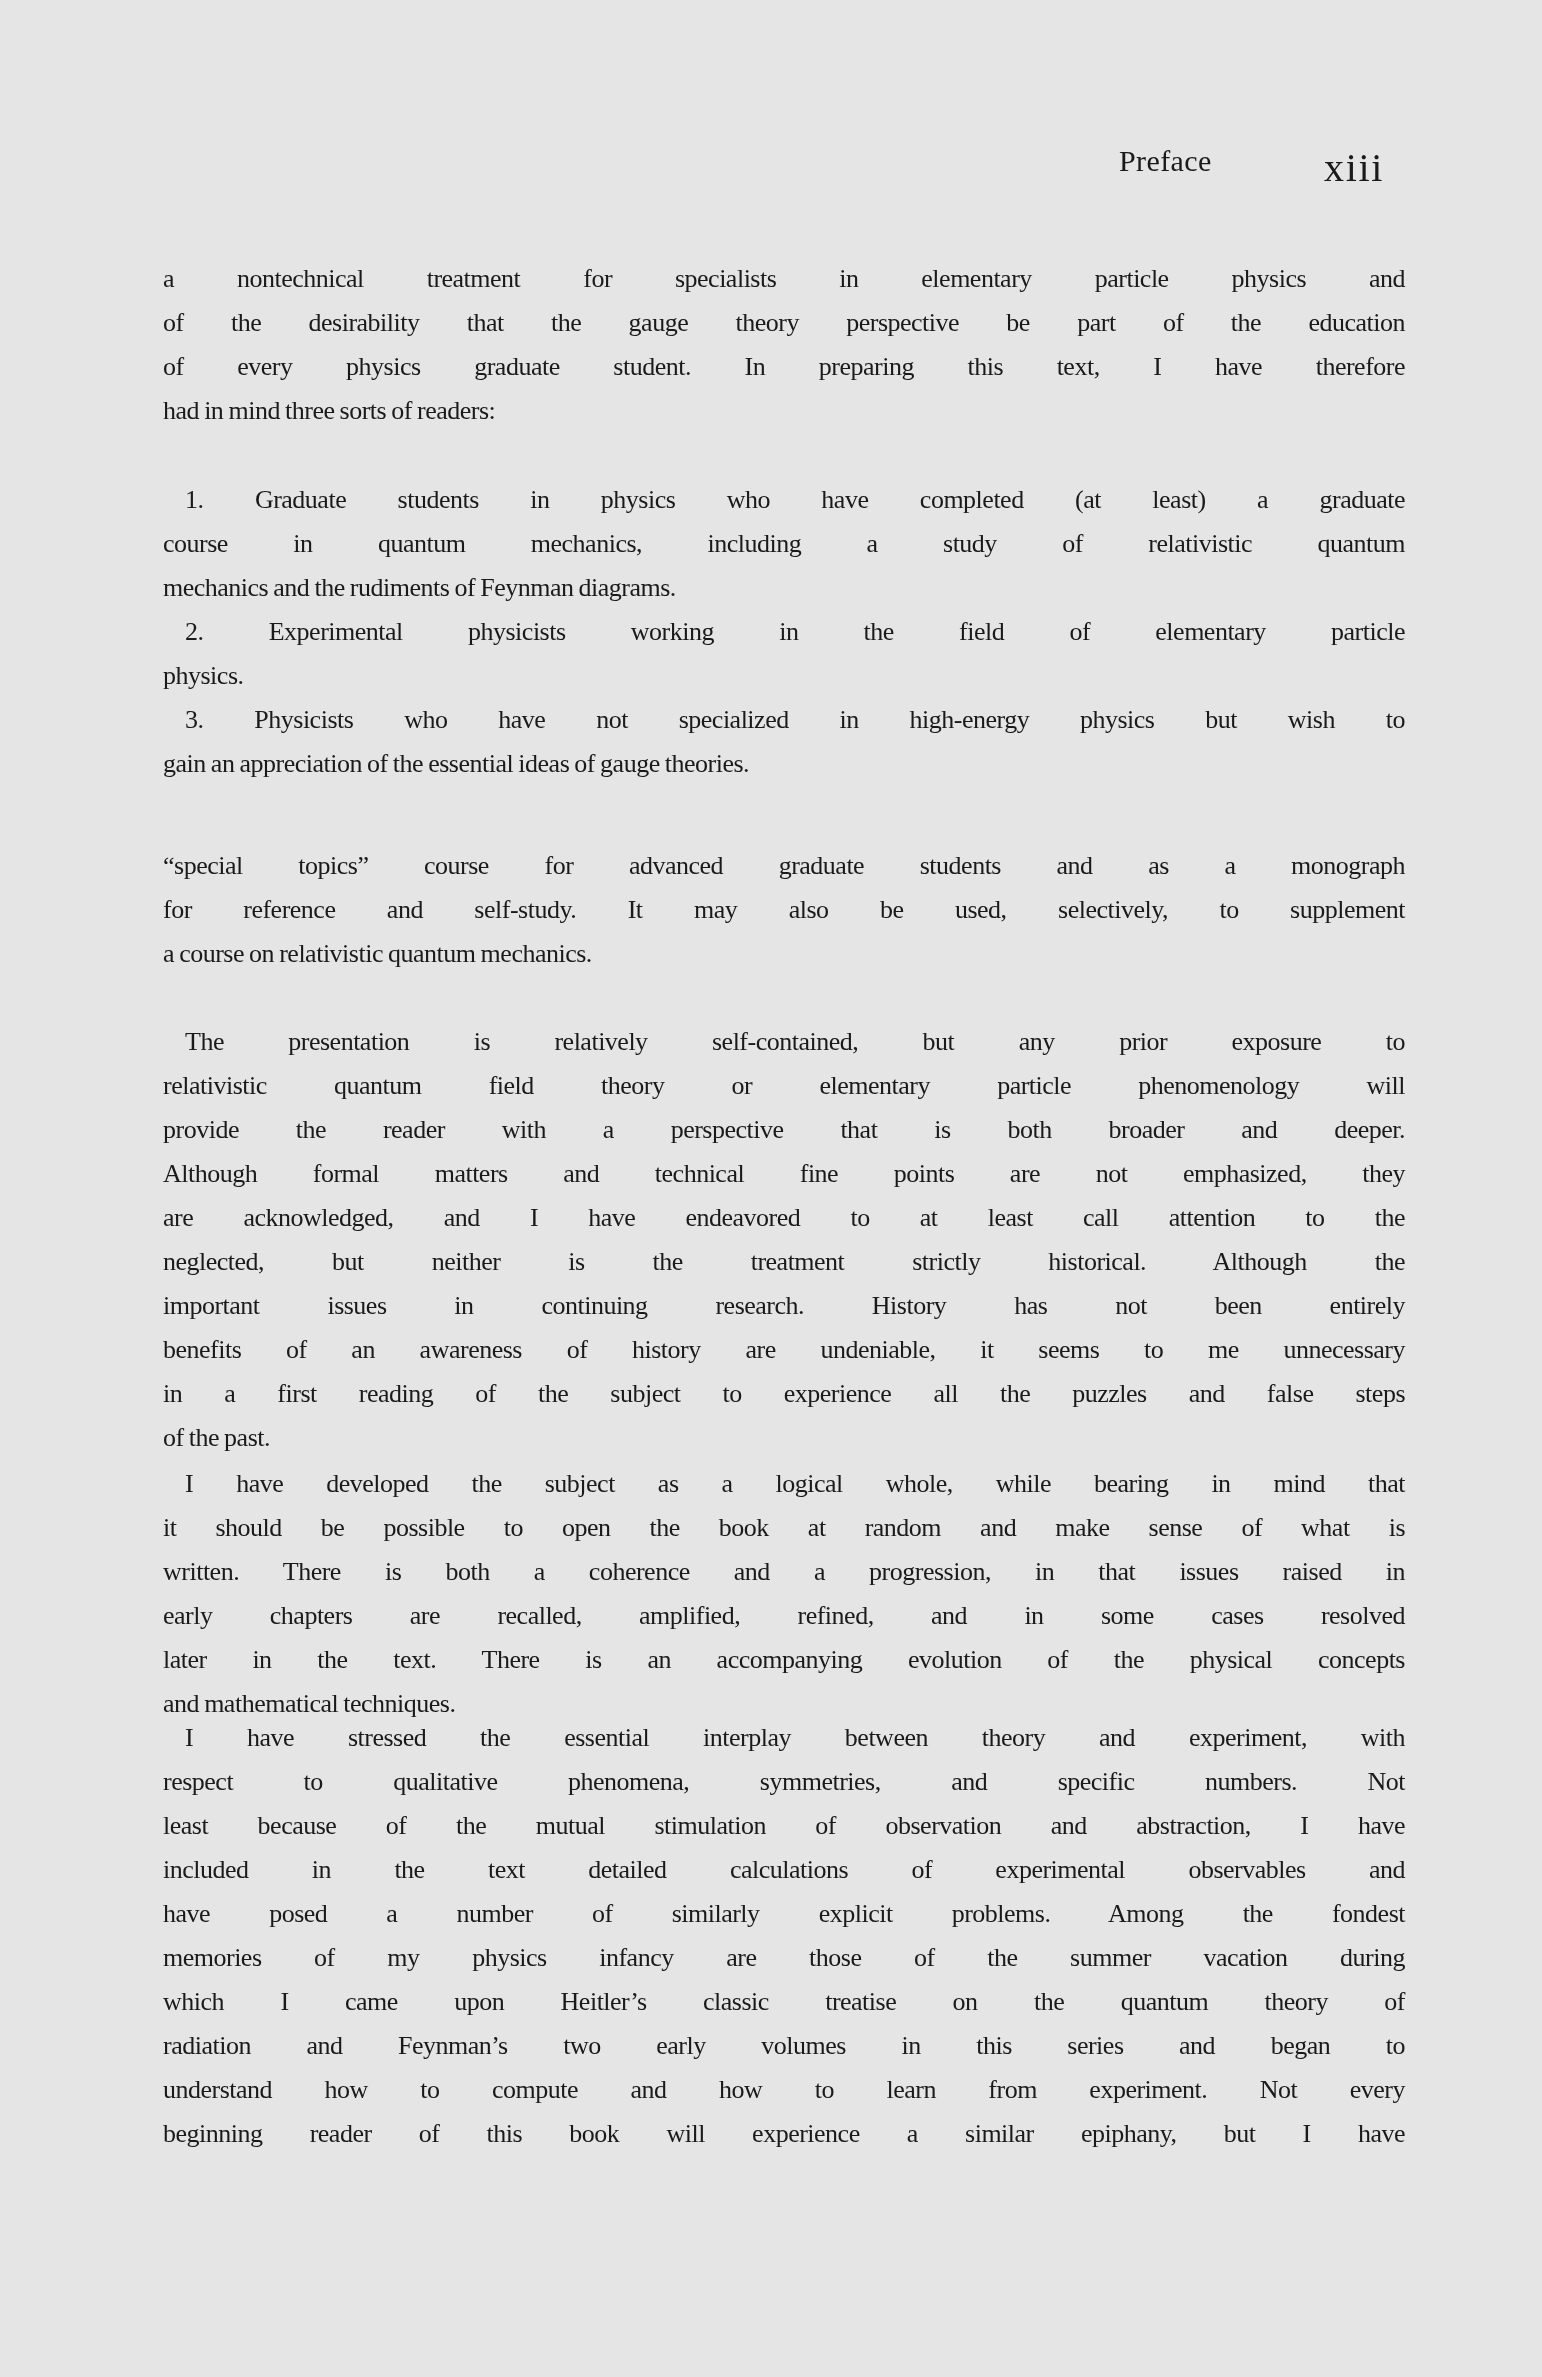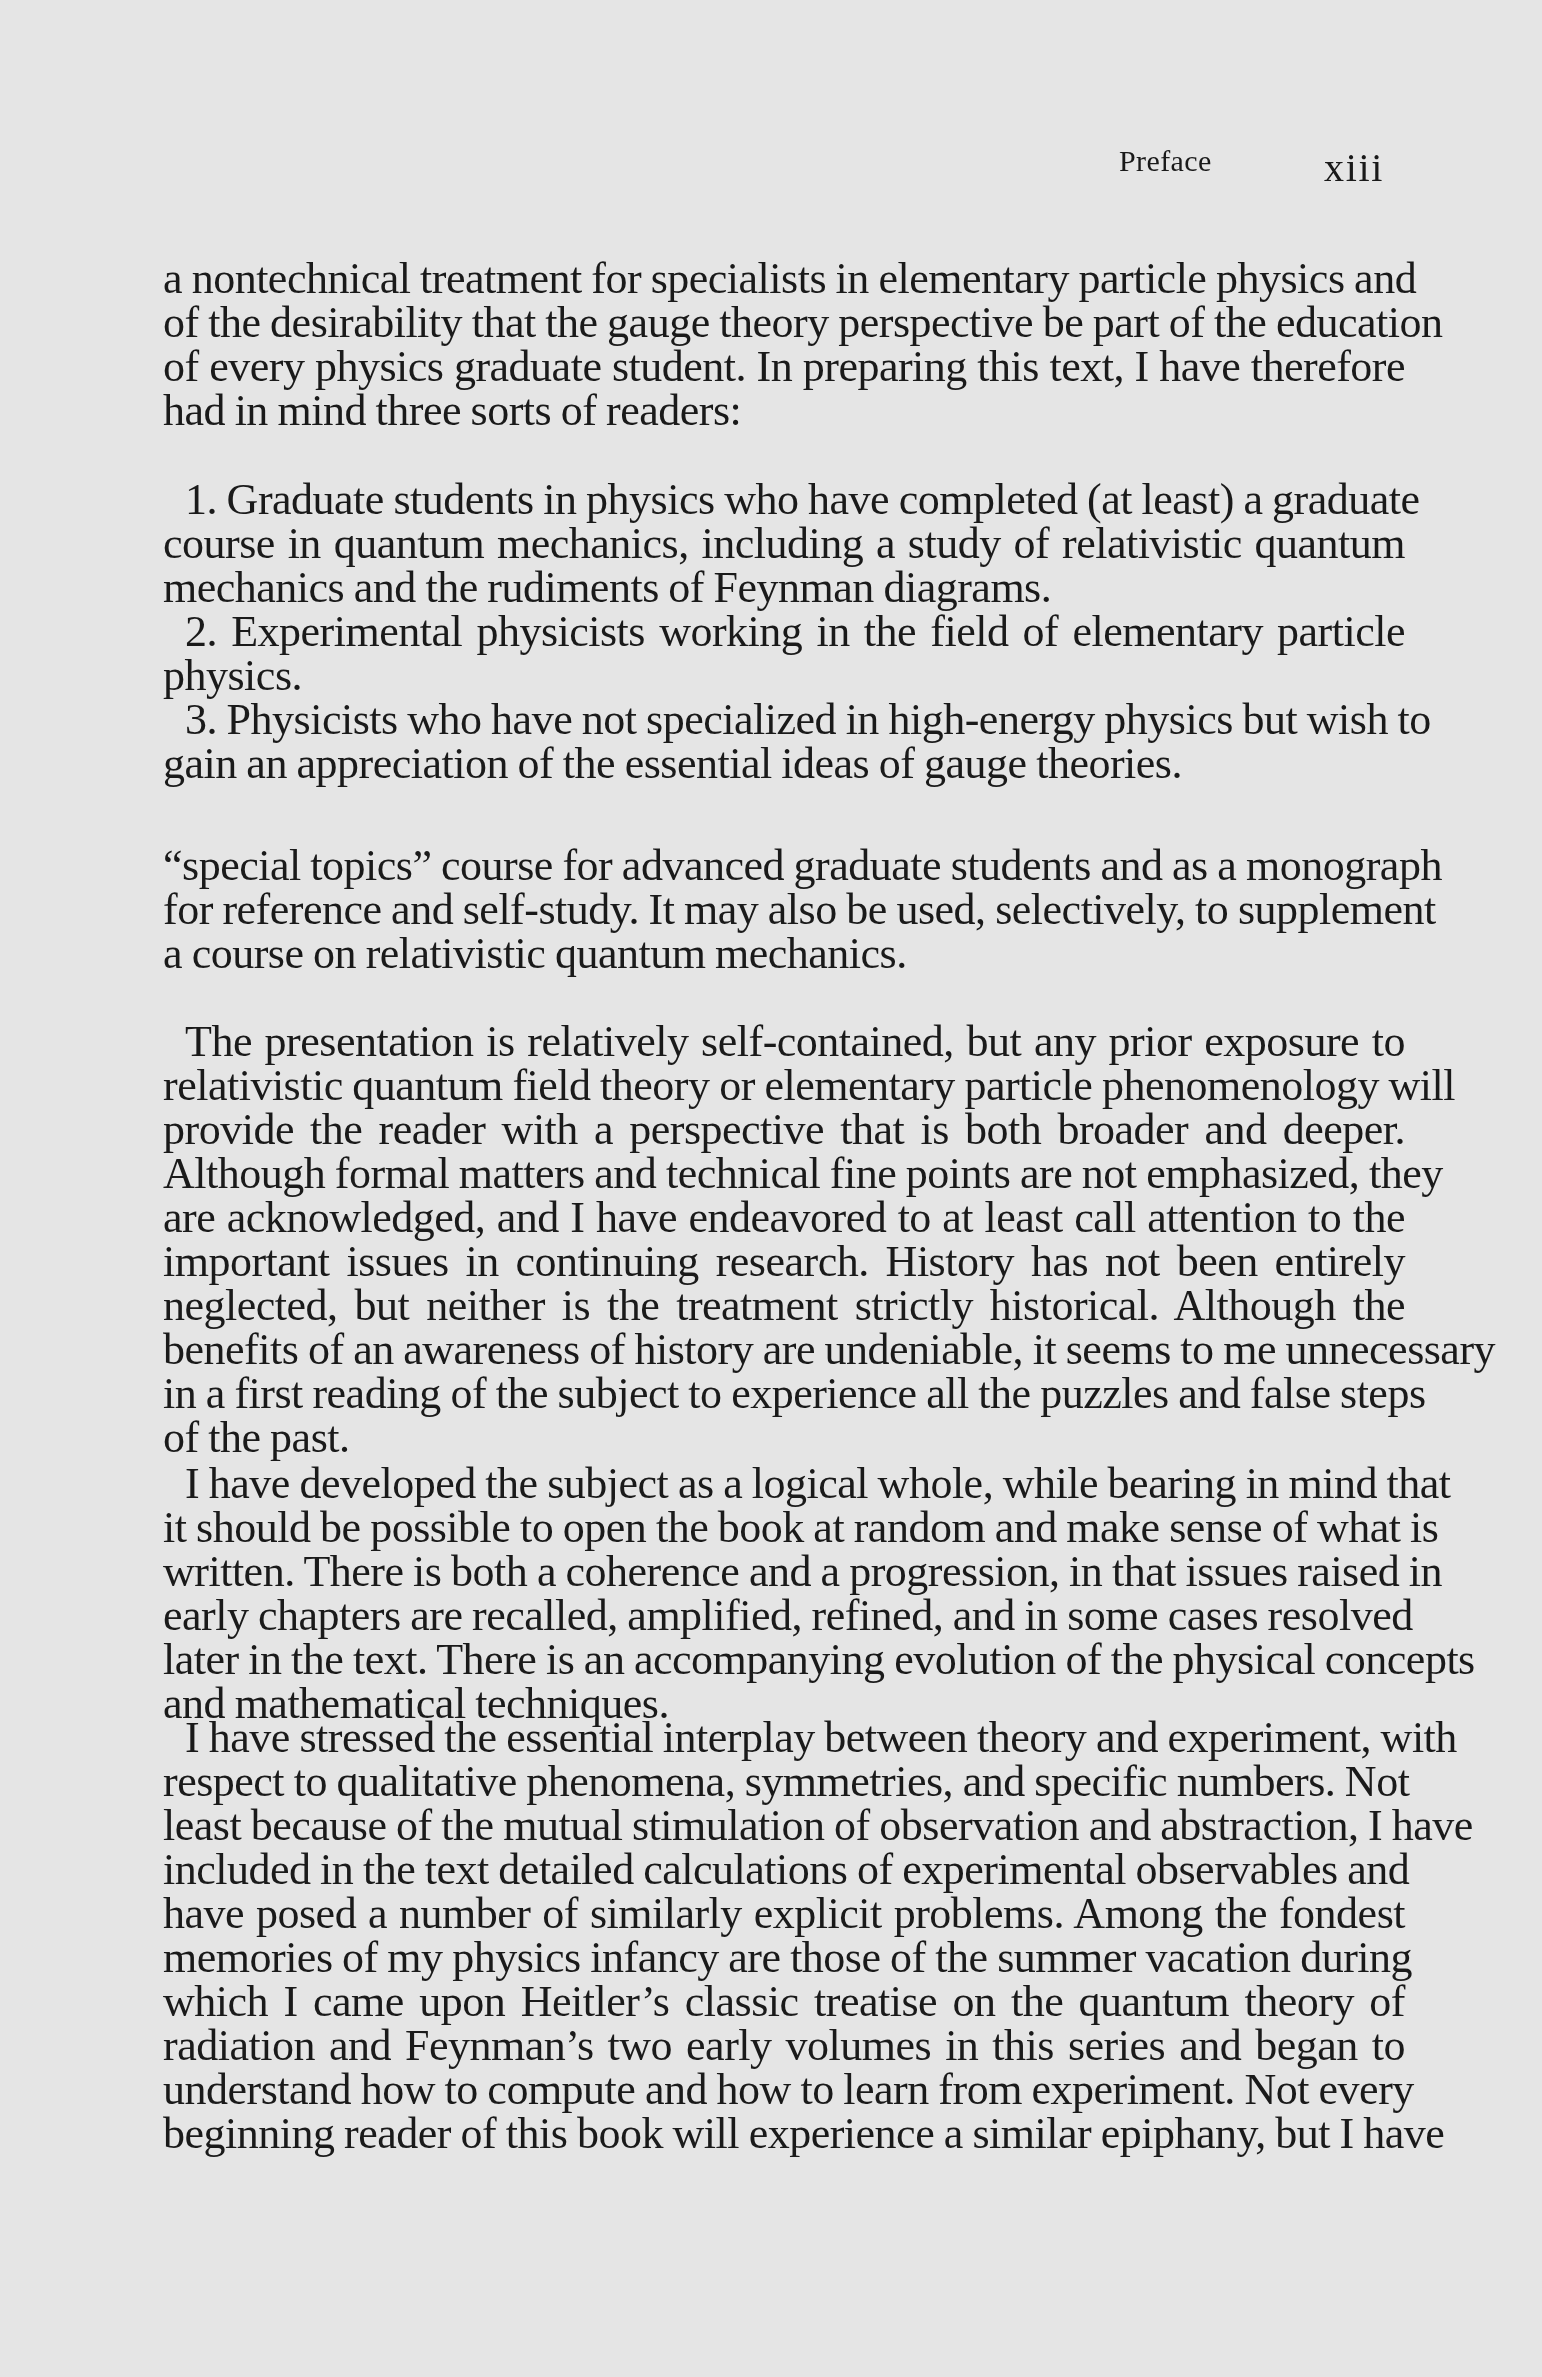--- a/index.html
+++ b/index.html
@@ -1,21 +1,21 @@
 <!DOCTYPE html>
 <html style="font-size:13.7px"><head>
 <meta charset="utf-8">
 <style>
   html, body { margin: 0; padding: 0; background: #ffffff; }
   body { width: 1542px; height: 2377px; position: relative; overflow: hidden;
          font-family: "Liberation Serif", "DejaVu Serif", serif; color: #1a1a1a; }
   .page { position: absolute; left: 0; top: 0; width: 1542px; height: 2377px; background: #e5e5e5; }
   .running-head { position: absolute; top: 144px; left: 1119px; font-size: 30px; letter-spacing: 0.4px; }
   .folio { position: absolute; top: 144px; left: 1324px; font-size: 40px; letter-spacing: 1.7px; }
-  .text-block { position: absolute; left: 163px; width: 1242px; font-size: 44px; }
+  .text-block { position: absolute; left: 163px; width: 1242px; font-size: 26px; }
   .line { height: 44px; line-height: 44px; white-space: nowrap; text-align: justify;
           text-align-last: justify; transform-origin: left center; letter-spacing: -0.5px; word-spacing: -0.9px; }
   .line.last { text-align-last: left; }
   .line.indent { padding-left: 22px; }
 </style>
 </head>
 <body>
 
 <div class="page">
   <div class="running-head">Preface</div>
@@ -49,22 +49,22 @@
     <div class="line">for reference and self-study. It may also be used, selectively, to supplement</div>
     <div class="line last">a course on relativistic quantum mechanics.</div>
   </div>
 
   <div class="text-block" style="top:1020px;">
     <div class="line indent">The presentation is relatively self-contained, but any prior exposure to</div>
     <div class="line">relativistic quantum field theory or elementary particle phenomenology will</div>
     <div class="line">provide the reader with a perspective that is both broader and deeper.</div>
     <div class="line">Although formal matters and technical fine points are not emphasized, they</div>
     <div class="line">are acknowledged, and I have endeavored to at least call attention to the</div>
+    <div class="line">neglected, but neither is the treatment strictly historical. Although the</div>
     <div class="line">important issues in continuing research. History has not been entirely</div>
-    <div class="line">neglected, but neither is the treatment strictly historical. Although the</div>
     <div class="line">benefits of an awareness of history are undeniable, it seems to me unnecessary</div>
     <div class="line">in a first reading of the subject to experience all the puzzles and false steps</div>
     <div class="line last">of the past.</div>
   </div>
 
   <div class="text-block" style="top:1462px;">
     <div class="line indent">I have developed the subject as a logical whole, while bearing in mind that</div>
     <div class="line">it should be possible to open the book at random and make sense of what is</div>
     <div class="line">written. There is both a coherence and a progression, in that issues raised in</div>
     <div class="line">early chapters are recalled, amplified, refined, and in some cases resolved</div>

